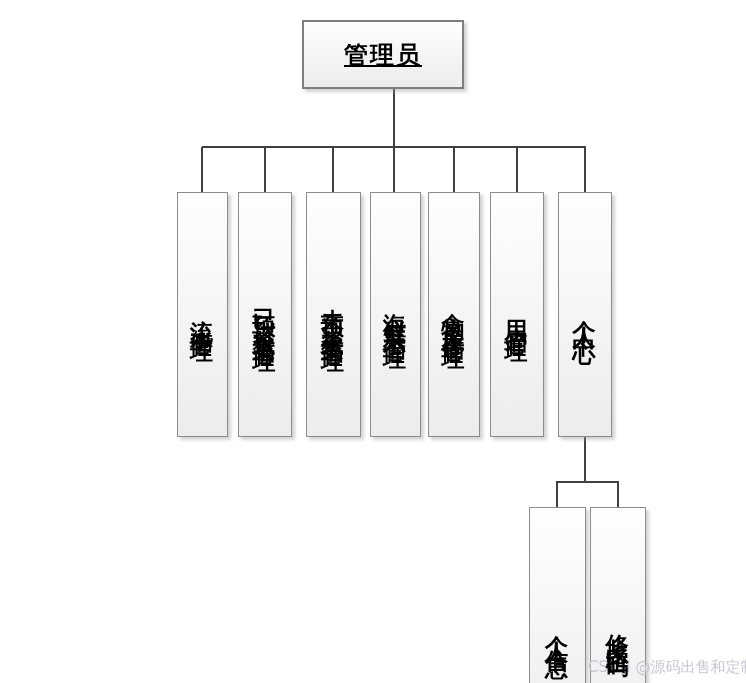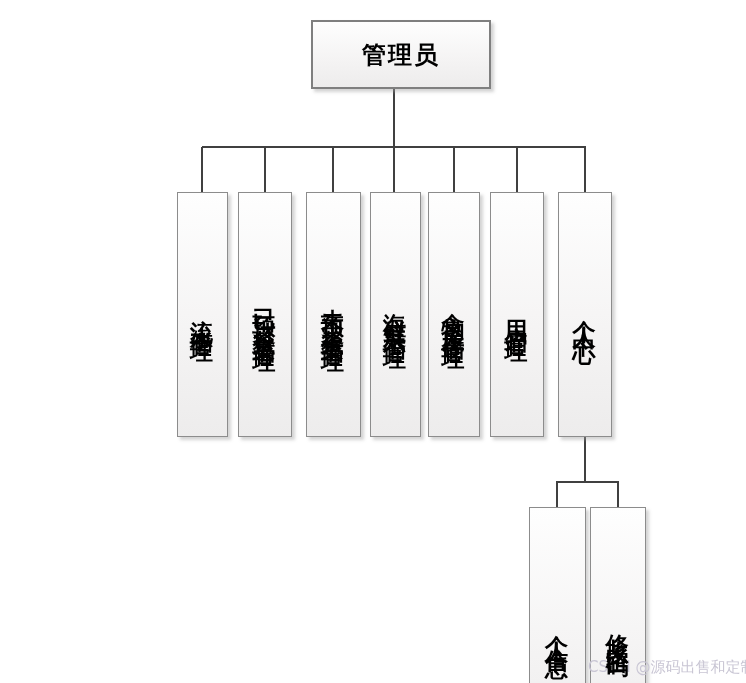--- a/index.html
+++ b/index.html
@@ -50,21 +50,21 @@
     font-weight: bold;
     font-size: 23px;
     letter-spacing: 7px;
     color: #000000;
     position: relative;
     z-index: 3;
     white-space: nowrap;
   }
 
   
-  .n-root { left: 311px; top: 20px;  width: 180px; height: 69px; }
+  .n-root { left: 302px; top: 20px;  width: 162px; height: 69px; text-decoration: underline; }
   .n-c1   { left: 177px; top: 192px; width: 51px;  height: 245px; }
   .n-c2   { left: 238px; top: 192px; width: 54px;  height: 245px; }
   .n-c3   { left: 306px; top: 192px; width: 55px;  height: 245px; }
   .n-c4   { left: 370px; top: 192px; width: 51px;  height: 245px; }
   .n-c5   { left: 428px; top: 192px; width: 52px;  height: 245px; }
   .n-c6   { left: 490px; top: 192px; width: 54px;  height: 245px; }
   .n-c7   { left: 558px; top: 192px; width: 54px;  height: 245px; }
   .n-s1   { left: 529px; top: 507px; width: 57px;  height: 245px; }
   .n-s2   { left: 590px; top: 507px; width: 56px;  height: 245px; }
 

